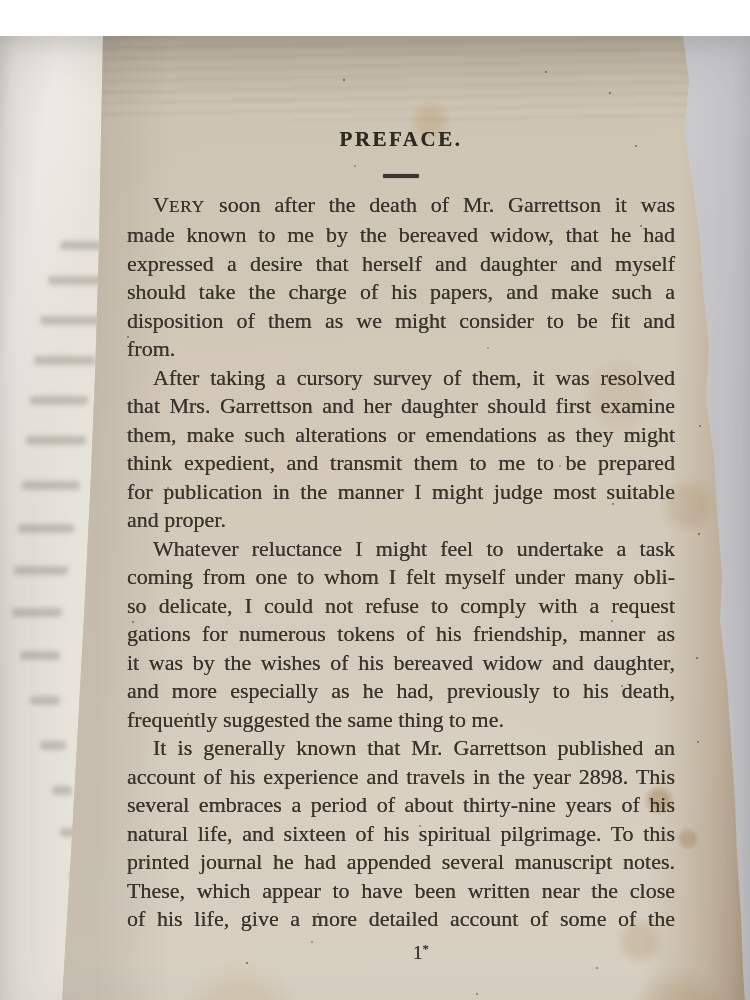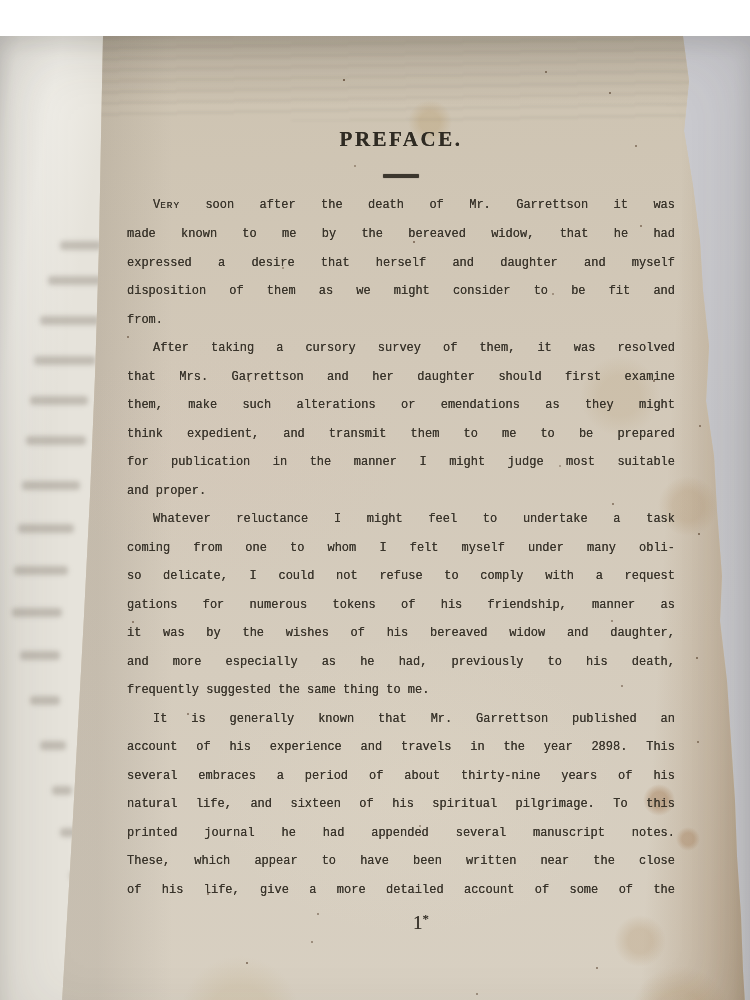--- a/index.html
+++ b/index.html
@@ -109,23 +109,22 @@
     color:#2f2b23;
     text-shadow:0 0 .6px rgba(47,43,35,.85);
   }
   #title-rule{
     width:36px;height:3.5px;background:#3c372e;
     margin:24px auto 0 auto;border-radius:1px;
     box-shadow:0 0 1px rgba(60,55,46,.7);
   }
   #preface-text{
     margin-top:13px;
-    font-size:12px;line-height:28.5px;
+    font-size:22px;line-height:28.5px;
     text-shadow:0 0 .5px rgba(57,52,43,.9);
-    font-family:Liberation Mono, monospace;
   }
   .para{margin:0;}
   .line{
     text-align:justify;
     text-align-last:justify;
   }
   .line.first{text-indent:26px;}
   .line.lastline{text-align-last:left;}
   .sc{font-size:.78em;letter-spacing:1px;}
   #signature-mark{
@@ -171,20 +170,21 @@
 
     <div id="text-column">
       <div id="page-title">PREFACE.</div>
       <div id="title-rule"></div>
 
       <div id="preface-text">
           <div class="para">
             <div class="line first"><span>V</span><span class="sc">ERY</span> soon after the death of Mr. Garrettson it was</div>
             <div class="line">made known to me by the bereaved widow, that he had</div>
             <div class="line">expressed a desire that herself and daughter and myself</div>
+            <div class="line">should take the charge of his papers, and make such a</div>
             <div class="line">disposition of them as we might consider to be fit and</div>
             <div class="line lastline">from.</div>
           </div>
           <div class="para">
             <div class="line first">After taking a cursory survey of them, it was resolved</div>
             <div class="line">that Mrs. Garrettson and her daughter should first examine</div>
             <div class="line">them, make such alterations or emendations as they might</div>
             <div class="line">think expedient, and transmit them to me to be prepared</div>
             <div class="line">for publication in the manner I might judge most suitable</div>
             <div class="line lastline">and proper.</div>

